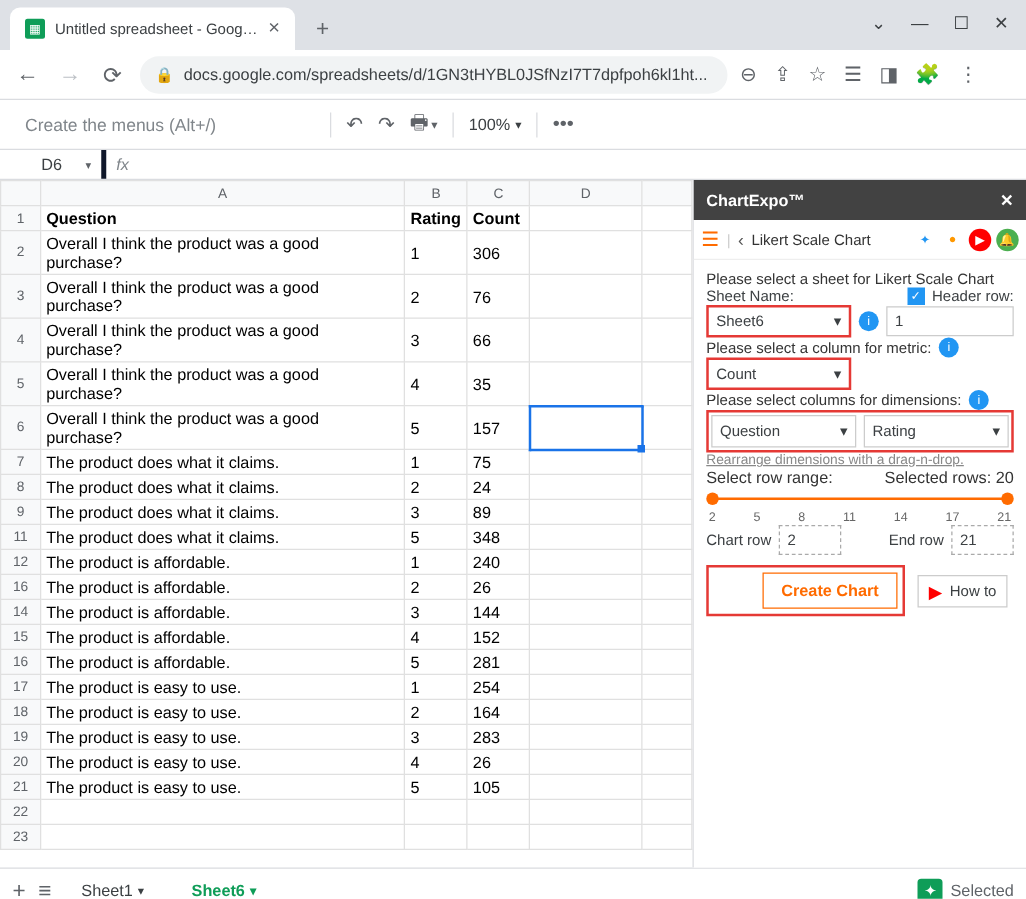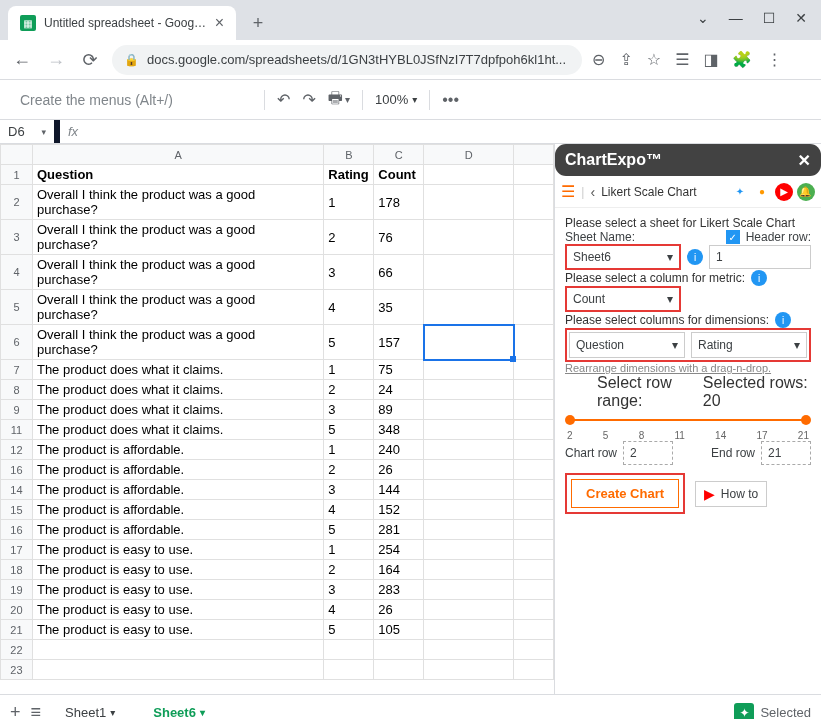--- a/index.html
+++ b/index.html
@@ -25,21 +25,21 @@
 
 
 .sheets-toolbar { height: 40px; border-bottom: 1px solid #dadce0; display: flex; align-items: center; padding: 0 12px; gap: 12px; }
 .menu-search { flex: 0 0 240px; height: 26px; background: #fff; border: none; font-size: 14px; color: #80868b; padding: 0 8px; display: flex; align-items: center; }
 .tb-sep { width: 1px; height: 20px; background: #dadce0; }
 .tb-btn { font-size: 16px; color: #5f6368; cursor: pointer; display: flex; align-items: center; gap: 2px; }
 .zoom { font-size: 13px; color: #3c4043; display: flex; align-items: center; gap: 4px; }
 
 
 .name-row { height: 24px; border-bottom: 1px solid #dadce0; display: flex; align-items: center; }
-.name-box { width: 60px; padding: 0 8px; font-size: 13px; color: #3c4043; border-right: 6px solid #0f172a; display: flex; align-items: center; justify-content: space-between; height: 100%; }
+.name-box { width: 60px; padding: 0 8px; font-size: 13px; color: #3c4043; border-right: 4px solid #0f172a; display: flex; align-items: center; justify-content: space-between; height: 100%; margin-left: 25px; }
 .fx { padding: 0 8px; color: #80868b; font-style: italic; font-size: 13px; }
 
 
 .main { display: flex; height: 550px; }
 
 
 .sheet { flex: 1; overflow: hidden; position: relative; }
 table.grid { border-collapse: collapse; width: 100%; font-size: 13px; }
 table.grid th, table.grid td { border: 1px solid #e0e0e0; height: 20px; }
 table.grid th { background: #f8f9fa; font-weight: normal; color: #5f6368; font-size: 11px; text-align: center; }
@@ -49,21 +49,21 @@
 table.grid th.colB { width: 50px; }
 table.grid th.colC { width: 50px; }
 table.grid th.colD { width: 90px; }
 table.grid td { padding: 2px 4px; color: #000; font-size: 13px; }
 table.grid tr.header-row td { font-weight: bold; }
 td.sel { border: 2px solid #1a73e8 !important; position: relative; }
 td.sel::after { content: ""; position: absolute; right: -3px; bottom: -3px; width: 6px; height: 6px; background: #1a73e8; }
 
 
 .sidebar { width: 267px; background: #fff; border-left: 1px solid #dadce0; display: flex; flex-direction: column; font-size: 12px; }
-.sb-header { height: 32px; background: #424242; color: #fff; display: flex; align-items: center; padding: 12px 10px; justify-content: space-between; font-size: 16px; font-weight: bold; border-radius: 11px; }
+.sb-header { height: 32px; background: #424242; color: #fff; display: flex; align-items: center; padding: 12px 10px; justify-content: space-between; font-size: 13px; font-weight: bold; }
 .sb-titlebar { height: 32px; display: flex; align-items: center; padding: 0 6px; gap: 6px; border-bottom: 1px solid #eee; }
 .sb-burger { color: #ff6b00; font-size: 16px; }
 .sb-back { color: #555; font-size: 14px; }
 .sb-title { flex: 1; font-size: 12px; color: #333; }
 .sb-mini-icons { display: flex; gap: 4px; align-items: center; }
 .mini-icon { width: 18px; height: 18px; border-radius: 50%; display: flex; align-items: center; justify-content: center; font-size: 10px; }
 .mi1 { color: #2196f3; }
 .mi2 { color: #ff9800; }
 .mi3 { background: #ff0000; color: #fff; }
 .mi4 { background: #4caf50; color: #fff; }
@@ -73,30 +73,30 @@
 .sb-row { display: flex; gap: 6px; align-items: center; }
 .sb-select { border: 1px solid #ccc; height: 26px; padding: 0 6px; display: flex; align-items: center; justify-content: space-between; font-size: 12px; background: #fff; cursor: pointer; }
 .highlight-red { border: 2px solid #e53935 !important; }
 .sb-select.small { width: 116px; }
 .info-icon { width: 16px; height: 16px; border-radius: 50%; background: #2196f3; color: #fff; font-size: 10px; display: flex; align-items: center; justify-content: center; }
 .chk { width: 14px; height: 14px; background: #2196f3; color: #fff; font-size: 10px; display: flex; align-items: center; justify-content: center; }
 .sb-input { border: 1px solid #ccc; height: 24px; padding: 0 6px; font-size: 12px; width: 50px; background: #fff; }
 .dim-row { display: flex; gap: 6px; border: 2px solid #e53935; padding: 2px; }
 .dim-select { flex: 1; border: 1px solid #ccc; height: 26px; padding: 0 6px; display: flex; align-items: center; justify-content: space-between; background: #fff; font-size: 12px; cursor: pointer; }
 .hint { font-size: 11px; color: #888; text-decoration: underline; }
-.range-row { display: flex; justify-content: space-between; font-size: 16px; color: #333; margin-left: 32px; }
+.range-row { display: flex; justify-content: space-between; font-size: 13px; color: #333; }
 .slider { position: relative; height: 16px; margin: 2px 0; }
 .slider-track { position: absolute; left: 4px; right: 4px; top: 7px; height: 2px; background: #ff6b00; }
 .slider-dot { position: absolute; top: 3px; width: 10px; height: 10px; border-radius: 50%; background: #ff6b00; }
 .ticks { display: flex; justify-content: space-between; font-size: 10px; color: #666; padding: 0 2px; }
 .row-inputs { display: flex; gap: 6px; align-items: center; font-size: 12px; }
 .row-inputs .sb-input { border: 1px dashed #aaa; }
 .create-row { display: flex; gap: 10px; align-items: center; margin-top: 8px; }
 .create-btn { border: 2px solid #e53935; padding: 4px; }
-.create-btn-inner { border: 1px solid #ff6b00; color: #ff6b00; padding: 6px 14px; font-size: 13px; font-weight: bold; cursor: pointer; background: #fff; }
+.create-btn-inner { border: 1px solid #ff6b00; color: #ff6b00; padding: 6px 14px; font-size: 13px; font-weight: bold; cursor: pointer; background: #fff; margin-left: 39px; }
 .howto { border: 1px solid #ccc; padding: 4px 8px; display: flex; align-items: center; gap: 6px; font-size: 12px; cursor: pointer; }
 .yt { color: #ff0000; font-size: 14px; }
 
 
 .footer { height: 36px; border-top: 1px solid #dadce0; display: flex; align-items: center; padding: 0 10px; gap: 10px; }
 .ft-btn { font-size: 18px; color: #5f6368; cursor: pointer; }
 .sheet-tab { padding: 6px 14px; font-size: 13px; color: #3c4043; cursor: pointer; display: flex; align-items: center; gap: 4px; }
 .sheet-tab.active { color: #0f9d58; font-weight: bold; }
 .explore { margin-left: auto; display: flex; align-items: center; gap: 6px; color: #5f6368; font-size: 13px; cursor: pointer; }
 .explore-icon { width: 20px; height: 20px; background: #0f9d58; border-radius: 3px; color: #fff; display: flex; align-items: center; justify-content: center; font-size: 12px; }
@@ -182,21 +182,21 @@
             <td>Question</td>
             <td>Rating</td>
             <td>Count</td>
             <td></td>
             <td></td>
           </tr>
           <tr>
             <th class="rowh">2</th>
             <td>Overall I think the product was a good purchase?</td>
             <td>1</td>
-            <td>178</td>
+            <td>306</td>
             <td></td>
             <td></td>
           </tr>
           <tr>
             <th class="rowh">3</th>
             <td>Overall I think the product was a good purchase?</td>
             <td>2</td>
             <td>76</td>
             <td></td>
             <td></td>

